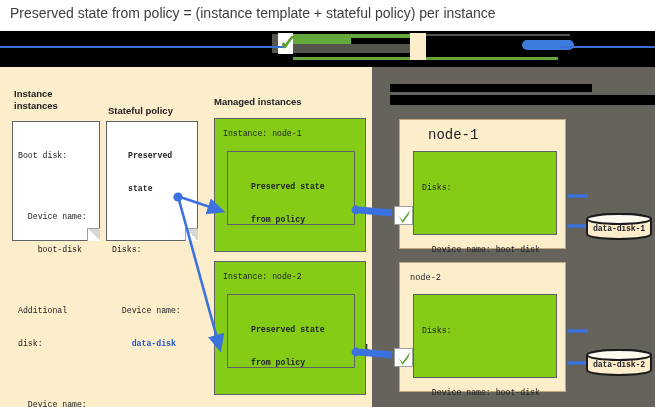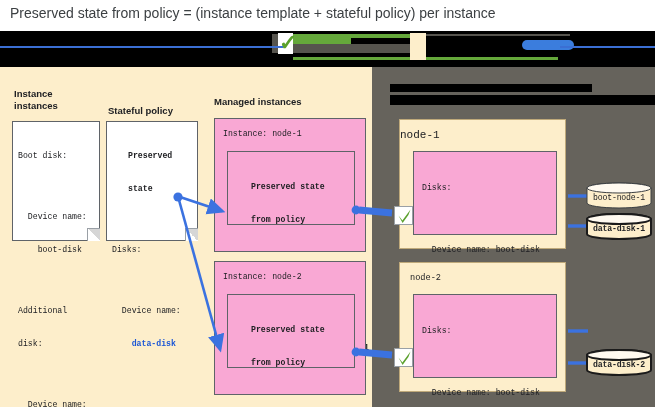--- a/index.html
+++ b/index.html
@@ -63,21 +63,21 @@
   .mono{
     font-family:"Liberation Mono", monospace;
     font-size:8.2px;line-height:11px;color:#202124;
     white-space:pre;
   }
   .blue{color:#1a56d6;font-weight:bold;}
   .bold{font-weight:bold;margin-left:16px;}
 
   
   .box{
-    position:absolute;background:#f9a8d4;
+    position:absolute;background:#84cc16;
     border:1px solid #5f6368;box-sizing:border-box;
   }
   .box-cream{
     position:absolute;background:#fdeecb;
     border:1px solid #bfa97a;box-sizing:border-box;
   }
 
   
   svg.wires{position:absolute;left:0;top:0;width:655px;height:407px;overflow:visible;}
 
@@ -196,21 +196,21 @@
         <div class="bold">from policy</div>
         <div style="height:7px;"></div>
         
         
         
       </div>
     </div>
   </div>
 
   <div class="box-cream" style="left:399px;top:119px;width:167px;height:130px;">
-    <div class="mono" style="position:absolute;left:0;top:10px;font-size:11px;">node-1</div>
+    <div class="mono" style="position:absolute;left:28px;top:10px;font-size:14px;">node-1</div>
     <div class="box" style="left:13px;top:31px;width:144px;height:84px;">
       <div class="mono" style="position:absolute;left:8px;top:8px;">
         <div>Disks:</div>
         <div style="height:7px;"></div>
         <div>  Device name: boot-disk</div>
         <div>  Disk name: boot-node-1</div>
         <div style="height:7px;"></div>
         <div><span>  Device name: </span><span class="blue">data-disk</span></div>
         <div><span>  Disk name: </span><span class="bold">data-disk-1</span></div>
       </div>
@@ -262,27 +262,20 @@
     <svg width="17" height="18" viewBox="0 0 17 18">
       <path d="M2.5,8.5 L6.4,13.5 L14.5,2.5 L12.4,8.0 L6.6,16.0 Z" fill="#5aa02c"></path>
     </svg>
   </div>
   <div class="check-badge" style="left:394px;top:348px;">
     <svg width="17" height="18" viewBox="0 0 17 18">
       <path d="M2.5,8.5 L6.4,13.5 L14.5,2.5 L12.4,8.0 L6.6,16.0 Z" fill="#5aa02c"></path>
     </svg>
   </div>
 
-  <div class="cyl" style="left:586px;top:182px;width:66px;height:27px;">
-    <svg width="66" height="27" viewBox="0 0 66 27">
-      <path d="M1,6 A32,5 0 0 1 65,6 L65,21 A32,5 0 0 1 1,21 Z" fill="#fdeecb" stroke="#3c4043" stroke-width="1"></path>
-      <ellipse cx="33" cy="6" rx="32" ry="5" fill="#fffaf0" stroke="#3c4043" stroke-width="1"></ellipse>
-    </svg>
-    <div class="lbl">boot-node-1</div>
-  </div>
 
   <div class="cyl" style="left:586px;top:213px;width:66px;height:27px;">
     <svg width="66" height="27" viewBox="0 0 66 27">
       <path d="M1,6 A32,5 0 0 1 65,6 L65,21 A32,5 0 0 1 1,21 Z" fill="#fdeecb" stroke="#1b1b1b" stroke-width="2"></path>
       <ellipse cx="33" cy="6" rx="32" ry="5" fill="#fffaf0" stroke="#1b1b1b" stroke-width="2"></ellipse>
     </svg>
     <div class="lbl" style="font-weight:bold;">data-disk-1</div>
   </div>
 
 

